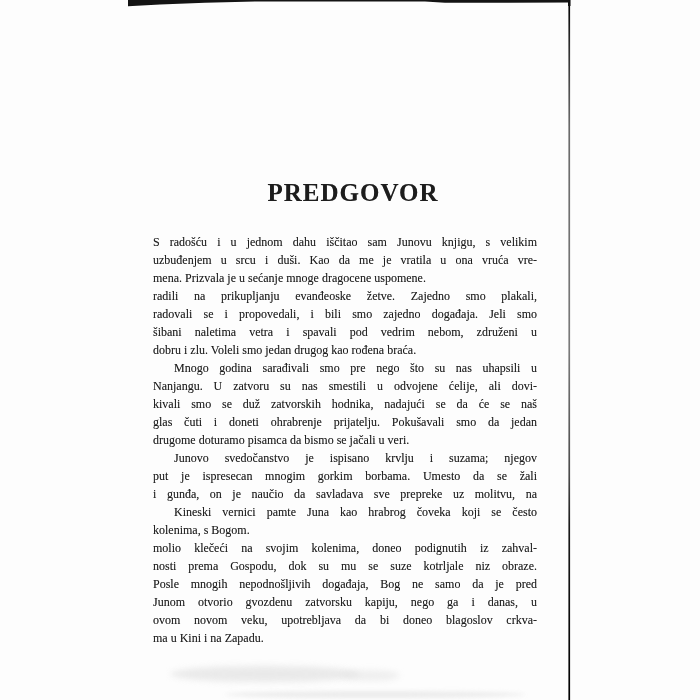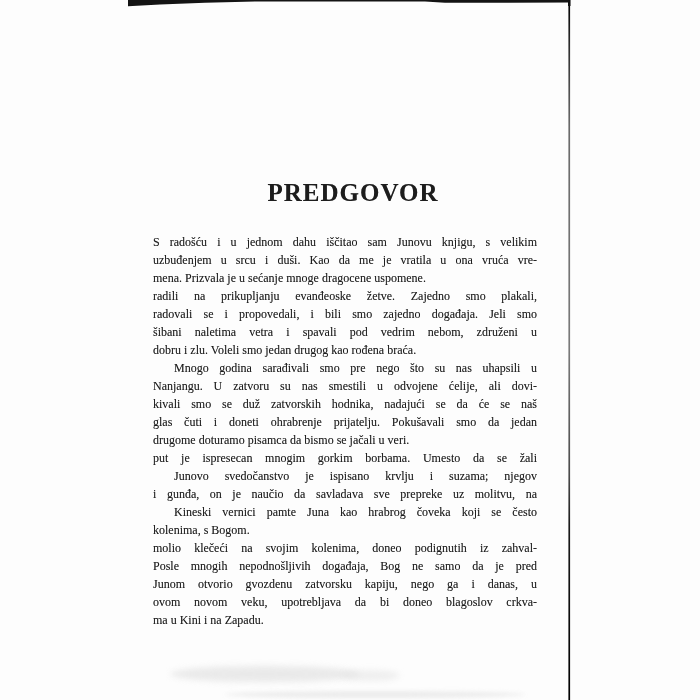--- a/index.html
+++ b/index.html
@@ -51,26 +51,27 @@
       <div class="text-line para-end">mena. Prizvala je u sećanje mnoge dragocene uspomene.</div>
       <div class="text-line">radili na prikupljanju evanđeoske žetve. Zajedno smo plakali,</div>
       <div class="text-line">radovali se i propovedali, i bili smo zajedno događaja. Jeli smo</div>
       <div class="text-line">šibani naletima vetra i spavali pod vedrim nebom, združeni u</div>
       <div class="text-line para-end">dobru i zlu. Voleli smo jedan drugog kao rođena braća.</div>
       <div class="text-line indent">Mnogo godina sarađivali smo pre nego što su nas uhapsili u</div>
       <div class="text-line">Nanjangu. U zatvoru su nas smestili u odvojene ćelije, ali dovi-</div>
       <div class="text-line">kivali smo se duž zatvorskih hodnika, nadajući se da će se naš</div>
       <div class="text-line">glas čuti i doneti ohrabrenje prijatelju. Pokušavali smo da jedan</div>
       <div class="text-line para-end">drugome doturamo pisamca da bismo se jačali u veri.</div>
+      <div class="text-line indent">Junovo svedočanstvo je ispisano krvlju i suzama; njegov</div>
       <div class="text-line">put je ispresecan mnogim gorkim borbama. Umesto da se žali</div>
-      <div class="text-line indent">Junovo svedočanstvo je ispisano krvlju i suzama; njegov</div>
       <div class="text-line">i gunđa, on je naučio da savladava sve prepreke uz molitvu, na</div>
       <div class="text-line indent">Kineski vernici pamte Juna kao hrabrog čoveka koji se često</div>
       <div class="text-line para-end">kolenima, s Bogom.</div>
       <div class="text-line">molio klečeći na svojim kolenima, doneo podignutih iz zahval-</div>
+      <div class="text-line">nosti prema Gospodu, dok su mu se suze kotrljale niz obraze.</div>
       <div class="text-line">Posle mnogih nepodnošljivih događaja, Bog ne samo da je pred</div>
       <div class="text-line">Junom otvorio gvozdenu zatvorsku kapiju, nego ga i danas, u</div>
       <div class="text-line">ovom novom veku, upotrebljava da bi doneo blagoslov crkva-</div>
       <div class="text-line para-end">ma u Kini i na Zapadu.</div>
     </div>
 
   <div class="smudge s1"></div>
   <div class="smudge s2"></div>
   <div class="smudge s3"></div>
 

